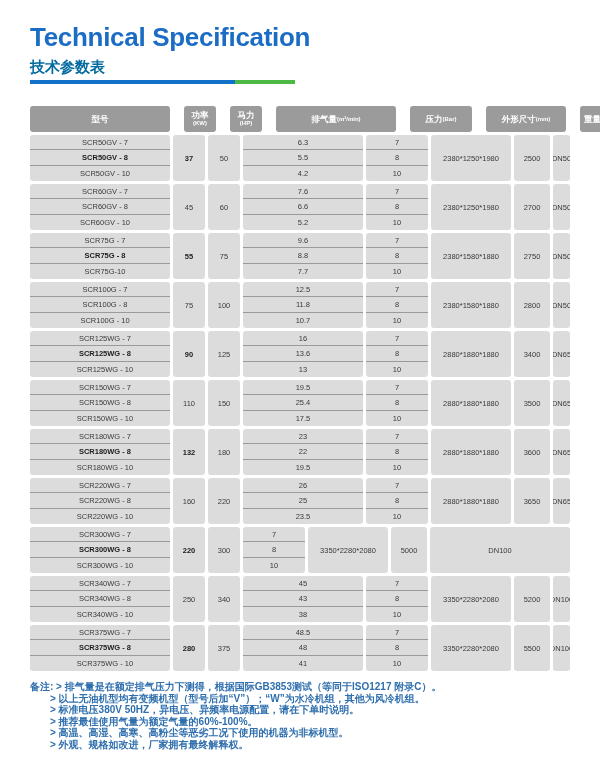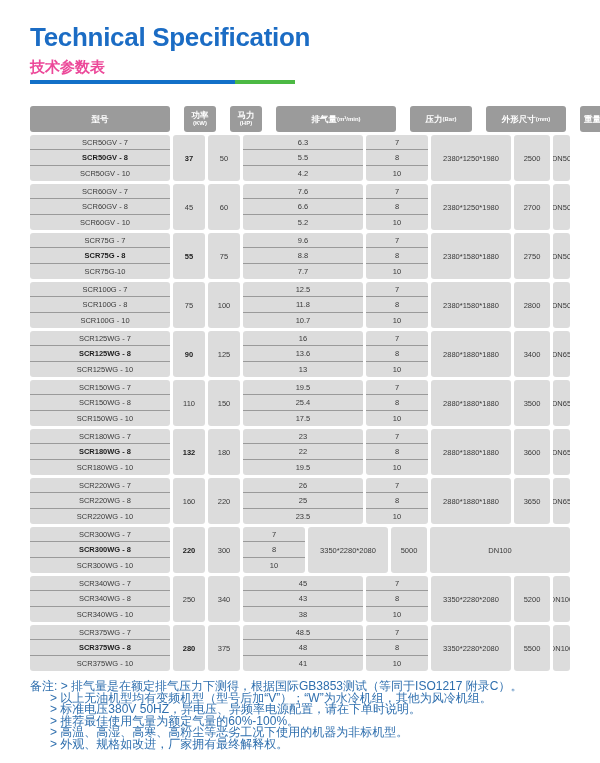--- a/index.html
+++ b/index.html
@@ -20,21 +20,21 @@
     line-height:30px;
     font-weight:bold;
     color:#1b6cc4;
     letter-spacing:-0.3px;
   }
   .head h2{
     margin:6px 0 0 0;
     font-size:15px;
     line-height:18px;
     font-weight:bold;
-    color:#ec4899;
+    color:#0369a1;
   }
   .accent{margin-top:4px;width:265px;height:4px;display:flex;}
   .accent .blue{flex:0 0 205px;background:#1270c8;}
   .accent .green{flex:1;background:#4cb944;}
 
   
   .table{margin-top:22px;width:540px;}
   .thead{display:flex;gap:14px;margin-bottom:3px;}
   .th{
     background:#9b9b9b;
@@ -91,24 +91,24 @@
   .sub.bold{font-weight:bold;color:#1c1c1c;}
   .cell .single{font-size:7.5px;text-align:center;white-space:nowrap;}
   .cell .single.bold{font-weight:bold;color:#1c1c1c;}
 
   
   .c-model .sub{padding-left:10px;text-align:center;}
 
   
   .notes{
     margin-top:10px;
-    font-size:12px;
+    font-size:10px;
     line-height:11.6px;
     color:#2f6fae;
-    font-weight:normal;
+    font-weight:bold;
   }
   .notes .line{display:block;white-space:nowrap;}
   .notes .indent{padding-left:20px;}
 </style>
 </head>
 <body>
 
 <div class="page">
 
   <div class="head">

